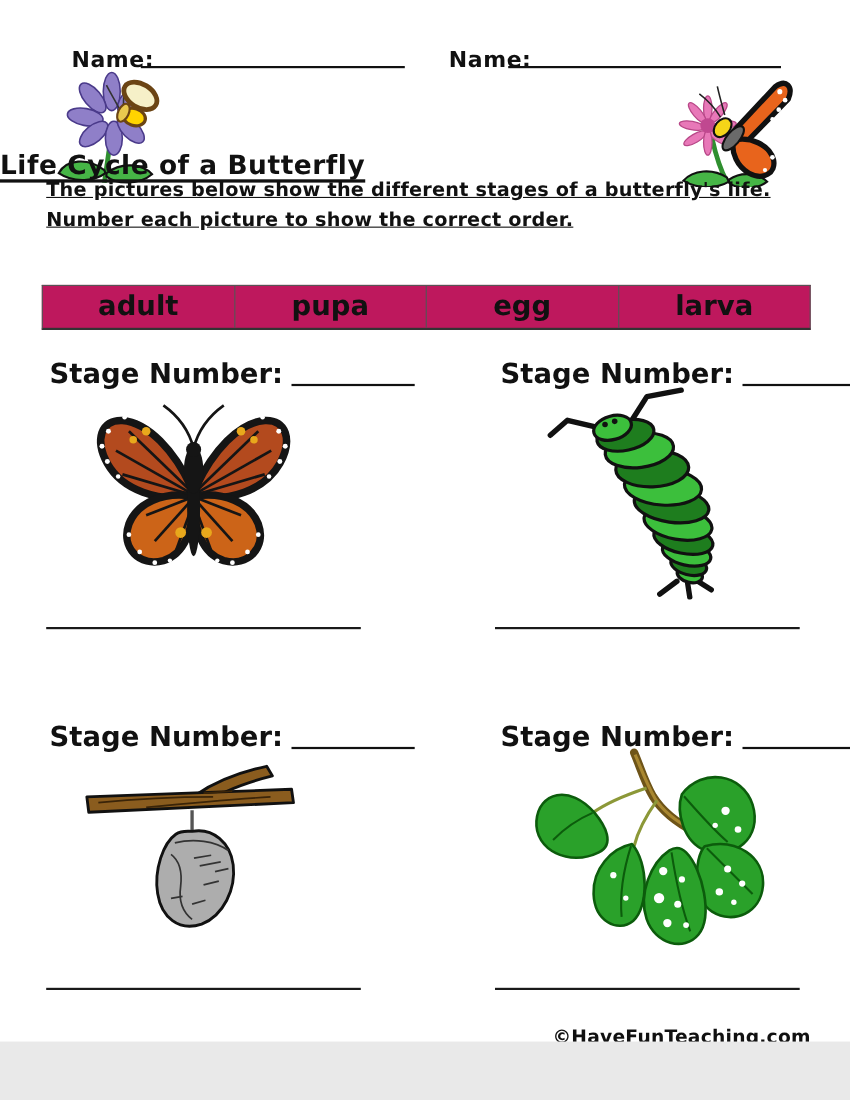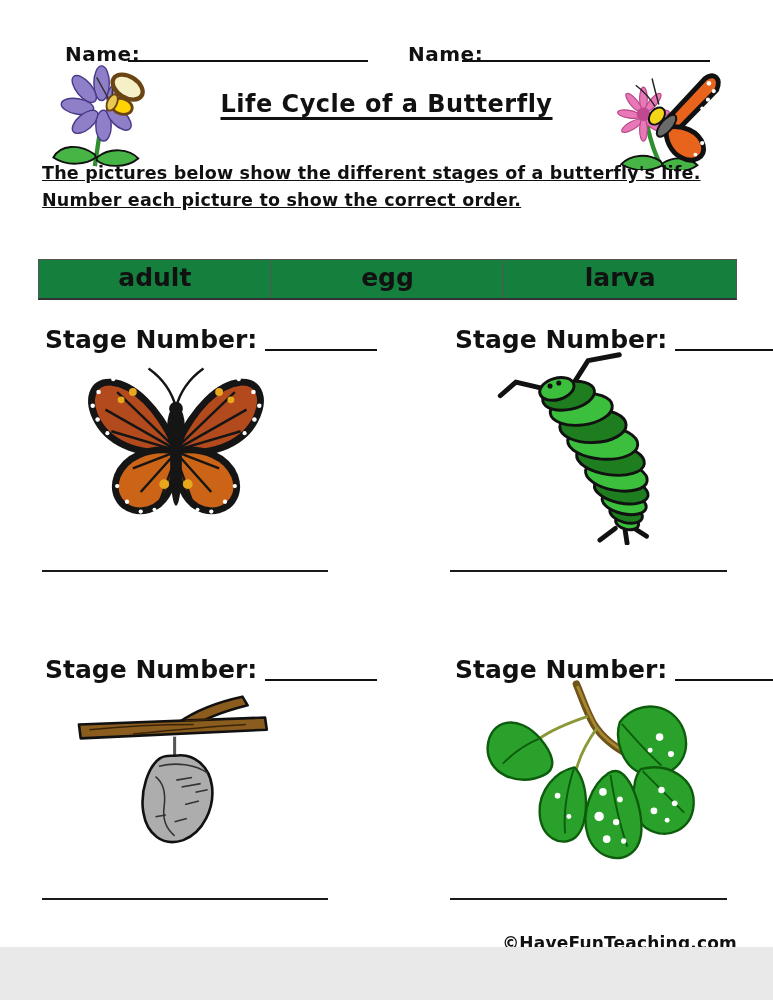--- a/index.html
+++ b/index.html
@@ -14,36 +14,37 @@
     overflow: hidden;
   }
   .abs { position: absolute; }
 
   
   .hdr-label { font-size: 20px; font-weight: bold; letter-spacing: .5px; }
   .blank-line { border-bottom: 2.5px solid #111; height: 24px; }
 
   
   .title {
-    width: 100%; text-align: center;
+    width: 100%; text-align: left;
     font-size: 24px; font-weight: bold; letter-spacing: .5px;
     text-decoration: underline;
     text-underline-offset: 5px;
     text-decoration-thickness: 2.5px;
+    margin-top: 46px;
   }
 
   
   .instructions { font-size: 17.5px; font-weight: bold; line-height: 27px; letter-spacing: .2px; text-decoration: underline; }
 
   
   .word-bank {
     display: flex;
     border: 1.5px solid #555;
     border-bottom: 2.5px solid #333;
-    background: #15803d;
+    background: #be185d;
   }
   .word-cell {
     flex: 1 1 0;
     text-align: center;
     font-size: 25px; font-weight: bold;
     padding: 3px 0 6px 0;
     border-right: 1.5px solid #555;
   }
   .word-cell:last-child { border-right: none; }
 
@@ -127,20 +128,21 @@
     </svg>
   </div>
 
   <div class="abs instructions" style="left:42px; top:160px; width:700px;">
     <div>The pictures below show the different stages of a butterfly's life.</div>
     <div>Number each picture to show the correct order.</div>
   </div>
 
   <div class="abs word-bank" style="left:38px; top:259px; width:699px;">
     <div class="word-cell">adult</div>
+    <div class="word-cell">pupa</div>
     <div class="word-cell">egg</div>
     <div class="word-cell">larva</div>
   </div>
 
   <div class="abs stage-label" style="left:45px; top:325px;">
     <span>Stage Number:</span><span class="stage-blank"></span>
   </div>
   <div class="abs" style="left:78px; top:348px; width:196px; height:188px;">
     <svg viewBox="0 0 200 190" width="196" height="188">
       <path d="M100,60 C96,44 86,30 72,20" stroke="#151515" stroke-width="2.5" fill="none"></path>

